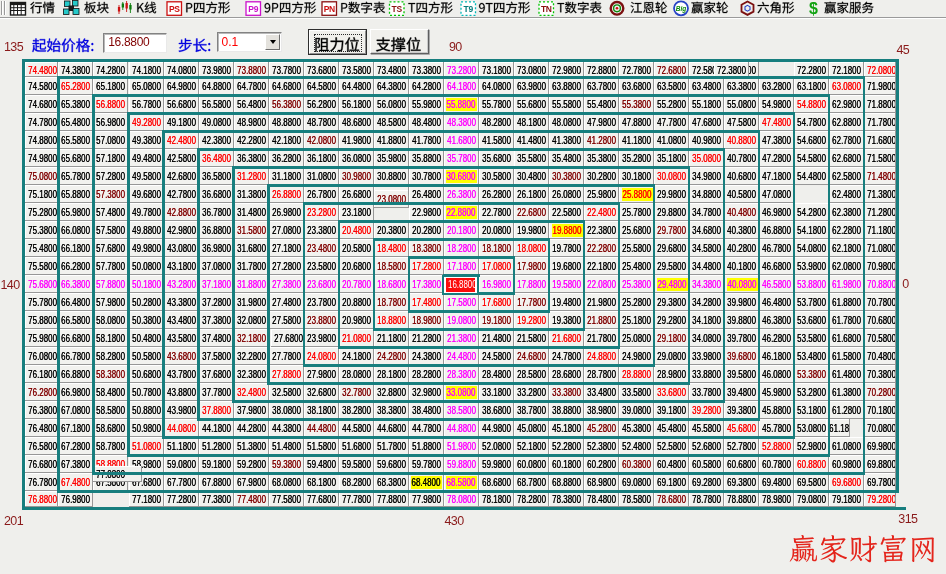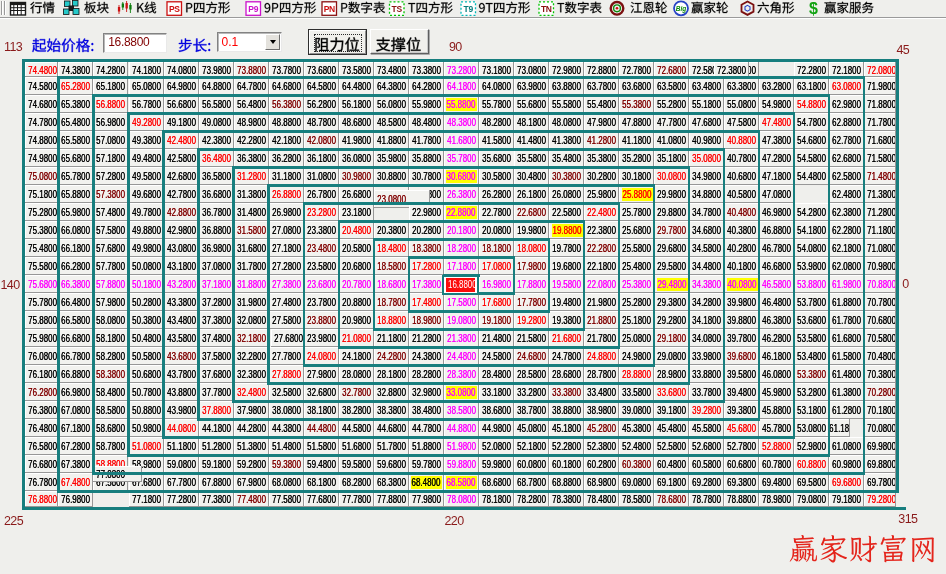--- a/index.html
+++ b/index.html
@@ -211,21 +211,21 @@
 <div class="c" style="left:25.2px;top:203.4px;width:33.2px;height:18.0px;line-height:18.6px"><s>75.2800</s></div>
 <div class="c" style="left:58.4px;top:203.4px;width:35.0px;height:18.0px;line-height:18.6px"><s>65.9800</s></div>
 <div class="c" style="left:93.4px;top:203.4px;width:35.0px;height:18.0px;line-height:18.6px"><s>57.4800</s></div>
 <div class="c" style="left:128.5px;top:203.4px;width:35.0px;height:18.0px;line-height:18.6px"><s>49.7800</s></div>
 <div class="c d" style="left:163.5px;top:203.4px;width:35.0px;height:18.0px;line-height:18.6px"><s>42.8800</s></div>
 <div class="c" style="left:198.6px;top:203.4px;width:35.0px;height:18.0px;line-height:18.6px"><s>36.7800</s></div>
 <div class="c" style="left:233.6px;top:203.4px;width:35.0px;height:18.0px;line-height:18.6px"><s>31.4800</s></div>
 <div class="c" style="left:268.6px;top:203.4px;width:35.0px;height:18.0px;line-height:18.6px"><s>26.9800</s></div>
 <div class="c r" style="left:303.7px;top:203.4px;width:35.0px;height:18.0px;line-height:18.6px"><s>23.2800</s></div>
 <div class="c" style="left:338.7px;top:203.4px;width:35.0px;height:18.0px;line-height:18.6px"><s>23.1800</s></div>
-<div class="c d" style="left:373.8px;top:190px;width:56px;height:18.0px;line-height:18.6px"><s>23.0800</s></div>
+<div class="c d" style="left:373.8px;top:190px;width:35.0px;height:18.0px;line-height:18.6px"><s>23.0800</s></div>
 <div class="c" style="left:408.8px;top:203.4px;width:35.0px;height:18.0px;line-height:18.6px"><s>22.9800</s></div>
 <div class="c m y" style="left:443.8px;top:203.4px;width:35.0px;height:18.0px;line-height:18.6px"><s>22.8800</s></div>
 <div class="c" style="left:478.9px;top:203.4px;width:35.0px;height:18.0px;line-height:18.6px"><s>22.7800</s></div>
 <div class="c d" style="left:513.9px;top:203.4px;width:35.0px;height:18.0px;line-height:18.6px"><s>22.6800</s></div>
 <div class="c" style="left:549.0px;top:203.4px;width:35.0px;height:18.0px;line-height:18.6px"><s>22.5800</s></div>
 <div class="c r" style="left:584.0px;top:203.4px;width:35.0px;height:18.0px;line-height:18.6px"><s>22.4800</s></div>
 <div class="c" style="left:619.0px;top:203.4px;width:35.0px;height:18.0px;line-height:18.6px"><s>25.7800</s></div>
 <div class="c" style="left:654.1px;top:203.4px;width:35.0px;height:18.0px;line-height:18.6px"><s>29.8800</s></div>
 <div class="c" style="left:689.1px;top:203.4px;width:35.0px;height:18.0px;line-height:18.6px"><s>34.7800</s></div>
 <div class="c d" style="left:724.2px;top:203.4px;width:35.0px;height:18.0px;line-height:18.6px"><s>40.4800</s></div>
@@ -682,27 +682,27 @@
 <div class="t" style="left:57.2px;top:490.2px;width:840.5px;height:2.4px"></div>
 <div class="t" style="left:21.9px;top:58.9px;width:877.4px;height:2.8px"></div>
 <div class="t" style="left:21.9px;top:58.9px;width:2.8px;height:451.6px"></div>
 <div class="t" style="left:896.2px;top:58.9px;width:2.8px;height:433.9px"></div>
 <div class="t" style="left:21.9px;top:507.2px;width:883.8px;height:3.2px"></div>
 <div style="position:absolute;left:442.3px;top:275.0px;width:36.6px;height:20.2px;background:#177e7e;box-sizing:border-box;padding:2.2px">
     <div style="width:100%;height:100%;background:#ffffff;box-sizing:border-box;padding:1.3px">
       <div style="width:100%;height:100%;background:#fb0d0d;color:#fff;font-size:11px;line-height:13.5px;padding-left:2px;overflow:hidden;box-sizing:border-box"><s style="text-decoration:none;display:inline-block;transform:scaleX(0.72);transform-origin:0 50%">16.8800</s></div>
     </div>
   </div>
-<div class="lb" style="left:4px;top:39.9px">113</div>
+<div class="lb" style="left:4px;top:39.9px">135</div>
 <div class="lb" style="left:449px;top:39.9px">90</div>
 <div class="lb" style="left:896.5px;top:43.4px">45</div>
 <div class="lb" style="left:0.5px;top:278.2px">140</div>
 <div class="lb" style="left:902.3px;top:277px">0</div>
-<div class="lb" style="left:4px;top:514px">225</div>
-<div class="lb" style="left:444.5px;top:514px">220</div>
+<div class="lb" style="left:4px;top:514px">201</div>
+<div class="lb" style="left:444.5px;top:514px">430</div>
 <div class="lb" style="left:898.3px;top:512px">315</div>
 <div style="position:absolute;left:0;top:16.6px;width:946px;height:1px;background:#9a9a9a"></div>
 <div style="position:absolute;left:0;top:17.6px;width:946px;height:1px;background:#ffffff"></div>
 <div style="position:absolute;left:1px;top:1px;width:1px;height:14px;background:#9a9a9a;border-right:1px solid #fff"></div>
 <div style="position:absolute;left:4px;top:1px;width:1px;height:14px;background:#9a9a9a;border-right:1px solid #fff"></div>
 <div style="position:absolute;left:103.2px;top:33.3px;width:63.8px;height:19.3px;background:#fff;border:1px solid #828282;border-right-color:#e9e9e9;border-bottom-color:#e9e9e9;box-shadow:inset 1px 1px 0 #b9b9b9;box-sizing:border-box;color:#800000;font-size:12px;line-height:17px;padding-left:4px;letter-spacing:-0.3px">16.8800</div>
 <div style="position:absolute;left:216.6px;top:31.7px;width:65.1px;height:20.7px;background:#fff;border:1px solid #828282;border-right-color:#e9e9e9;border-bottom-color:#e9e9e9;box-shadow:inset 1px 1px 0 #b9b9b9;box-sizing:border-box;color:#ff0000;font-size:12px;line-height:18px;padding-left:4px">0.1</div>
 <div style="position:absolute;left:265.4px;top:33.8px;width:14.8px;height:16.6px;background:#e4e2dd;border:1px solid #fff;border-right-color:#6d6d6d;border-bottom-color:#6d6d6d;box-sizing:border-box">
     <div style="width:0;height:0;border-left:3.5px solid transparent;border-right:3.5px solid transparent;border-top:4px solid #000;margin:5px auto 0"></div>
   </div>

